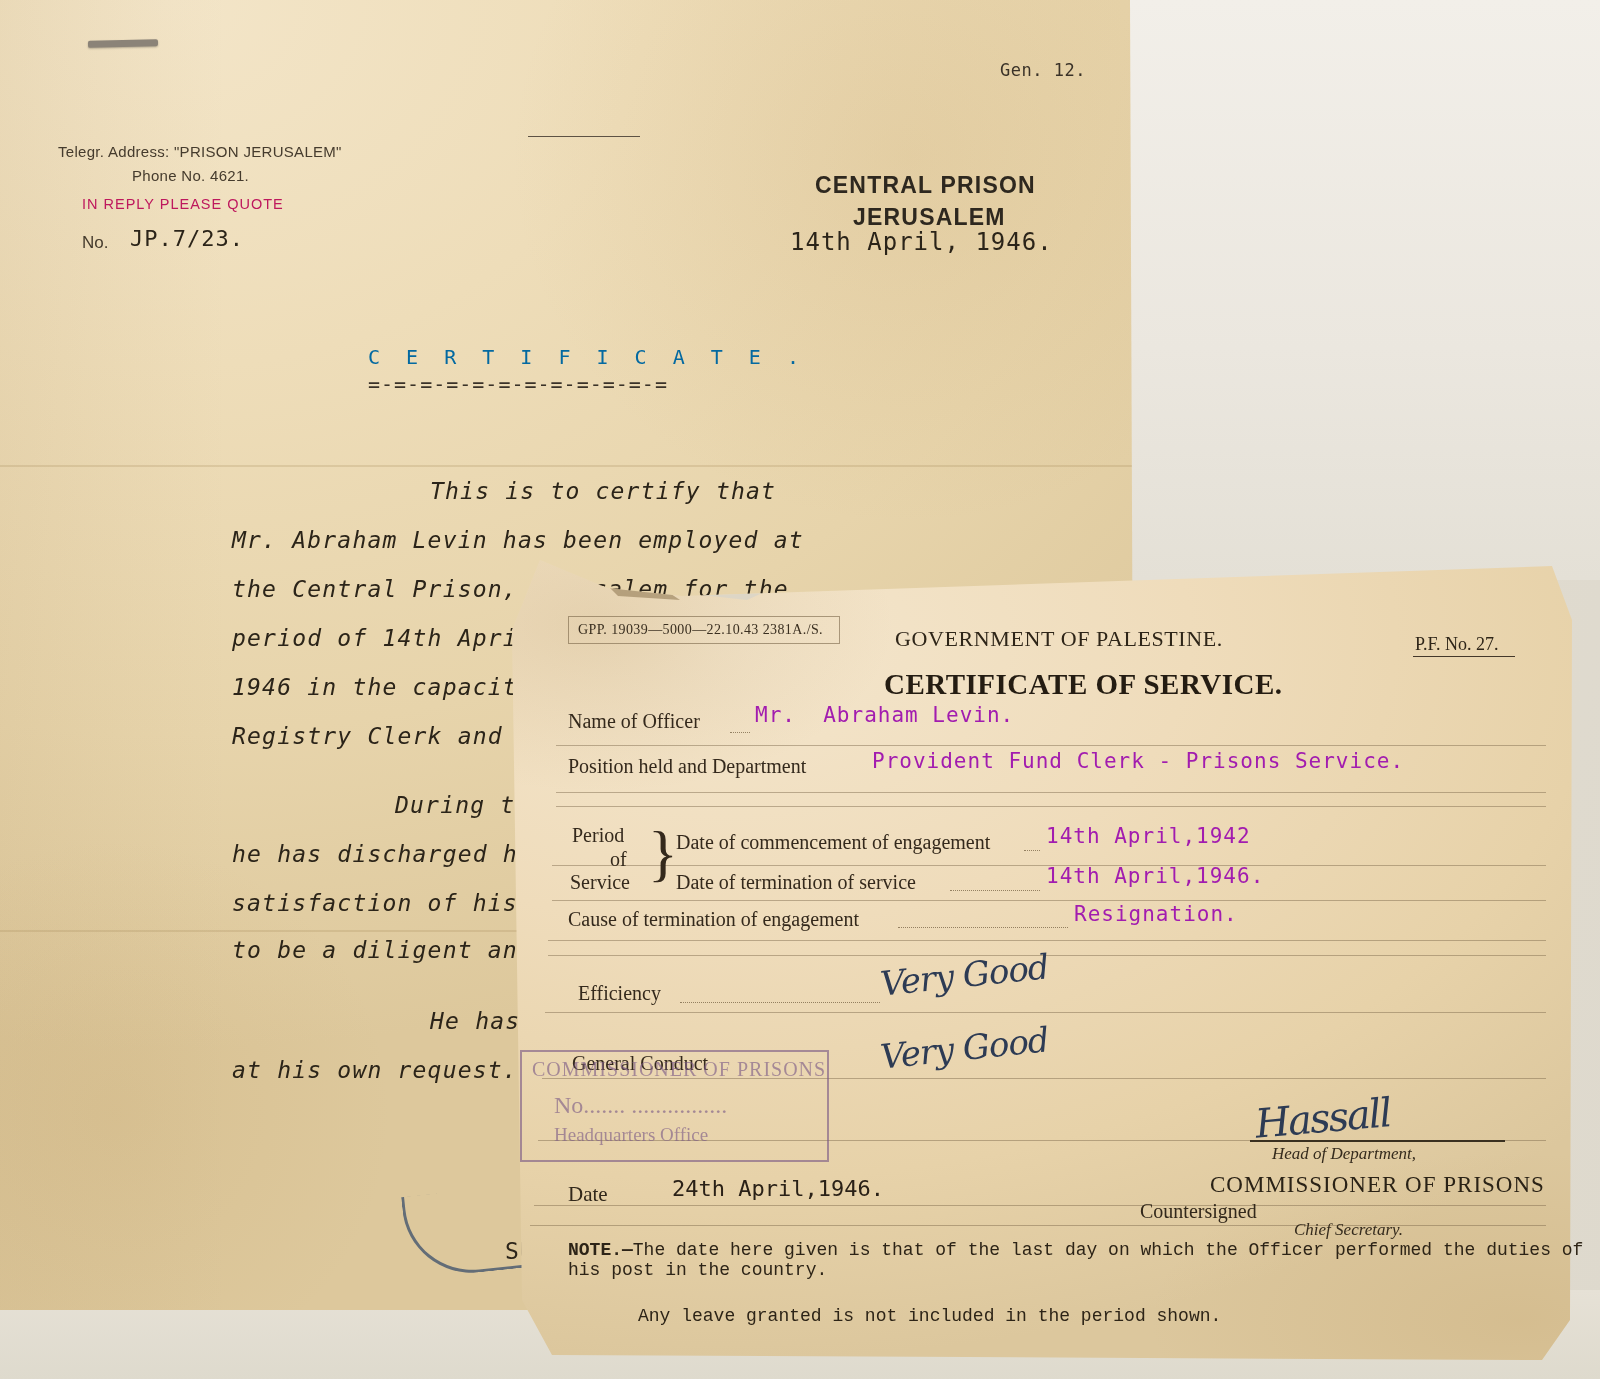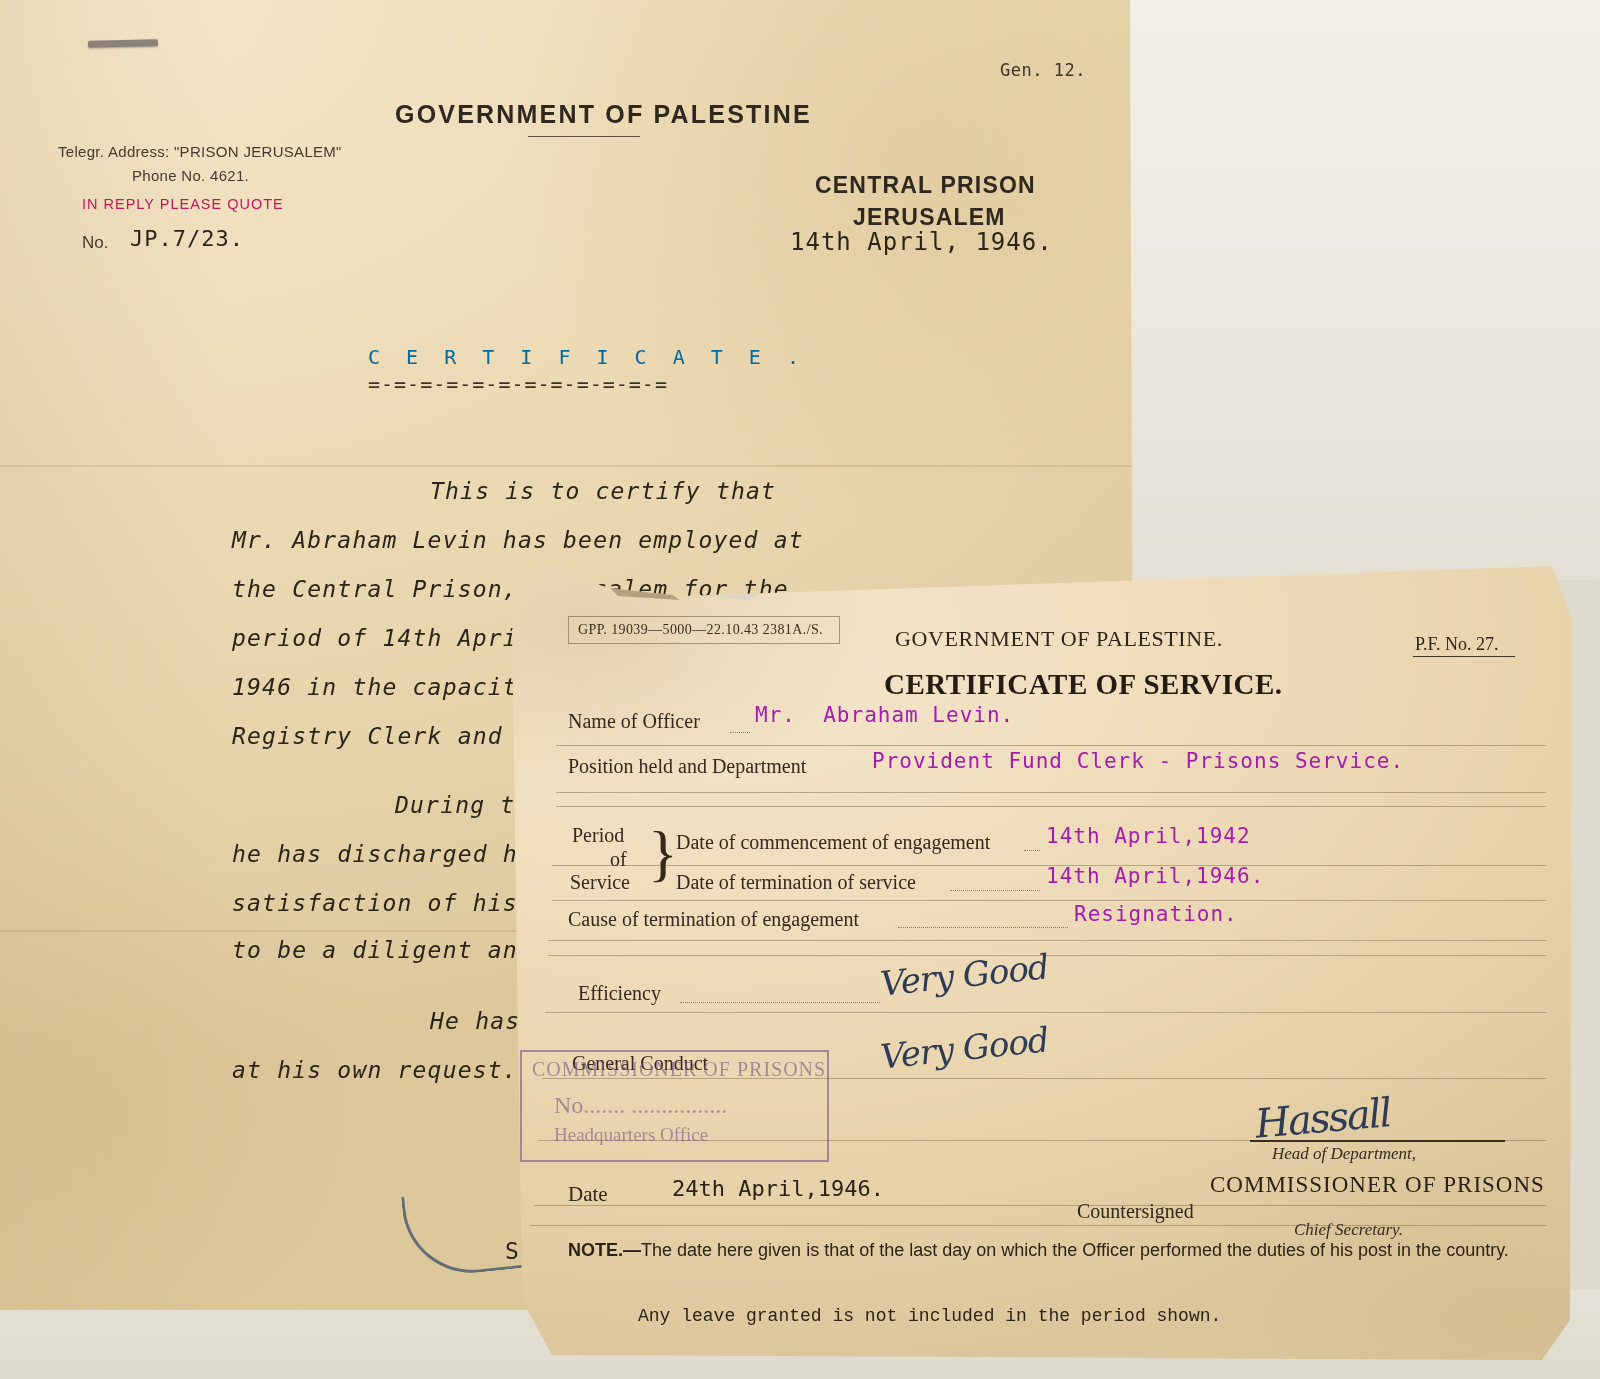--- a/index.html
+++ b/index.html
@@ -277,31 +277,31 @@
     position: absolute; left: 1272px; top: 1144px;
     font-family: "Liberation Serif", serif; font-style: italic;
     font-size: 17px; color: #352b1d;
   }
   .commissioner {
     position: absolute; left: 1210px; top: 1172px;
     font-family: "Liberation Serif", serif;
     font-size: 23px; letter-spacing: 1px; color: #2a2216;
   }
   .countersigned {
-    position: absolute; left: 1077px; top: 1200px;
+    position: absolute; left: 1140px; top: 1200px;
     font-family: "Liberation Serif", serif; font-size: 20px; color: #32281b;
   }
   .chiefsec {
     position: absolute; left: 1294px; top: 1220px;
     font-family: "Liberation Serif", serif; font-style: italic;
     font-size: 17px; color: #352b1d;
   }
   .note1 {
     position: absolute; left: 568px; top: 1240px;
-    font-family: Liberation Sans, sans-serif; font-size: 18px; color: #2d2417;
+    font-family: Liberation Mono, monospace; font-size: 18px; color: #2d2417;
   }
   .note1 b { font-weight: bold; }
   .note2 {
     position: absolute; left: 638px; top: 1262px;
     font-family: Liberation Mono, monospace; font-size: 18px; color: #2d2417; margin-top: 44px;
   }
   .date-label {
     position: absolute; left: 568px; top: 1182px;
     font-family: "Liberation Serif", serif; font-size: 21px; color: #32281b;
   }
@@ -320,21 +320,20 @@
 
   <div class="letter">
     <div class="letter-grain"></div>
     <div class="fold" style="top:465px;"></div>
     <div class="fold" style="top:930px;"></div>
   </div>
   <div class="staple"></div>
   <div class="corner-tear"></div>
 
   <div class="gen12 mono">Gen. 12.</div>
-  <div class="govt-title">GOVERNMENT OF PALESTINE</div>
   <div class="govt-rule"></div>
 
   <div class="telegr">Telegr. Address: "PRISON JERUSALEM"</div>
   <div class="phone">Phone No. 4621.</div>
   <div class="inreply">IN REPLY PLEASE QUOTE</div>
   <div class="refno-label">No.</div>
   <div class="refno-val mono">JP.7/23.</div>
 
   <div class="cp1">CENTRAL PRISON</div>
   <div class="cp2">JERUSALEM</div>

